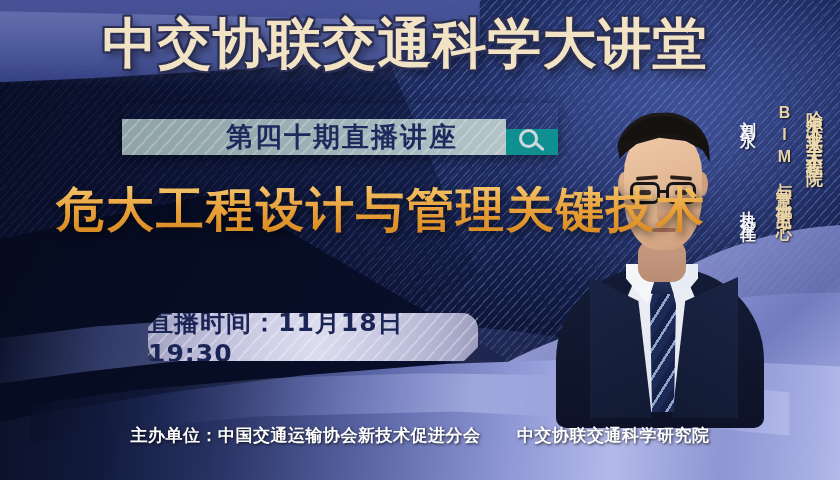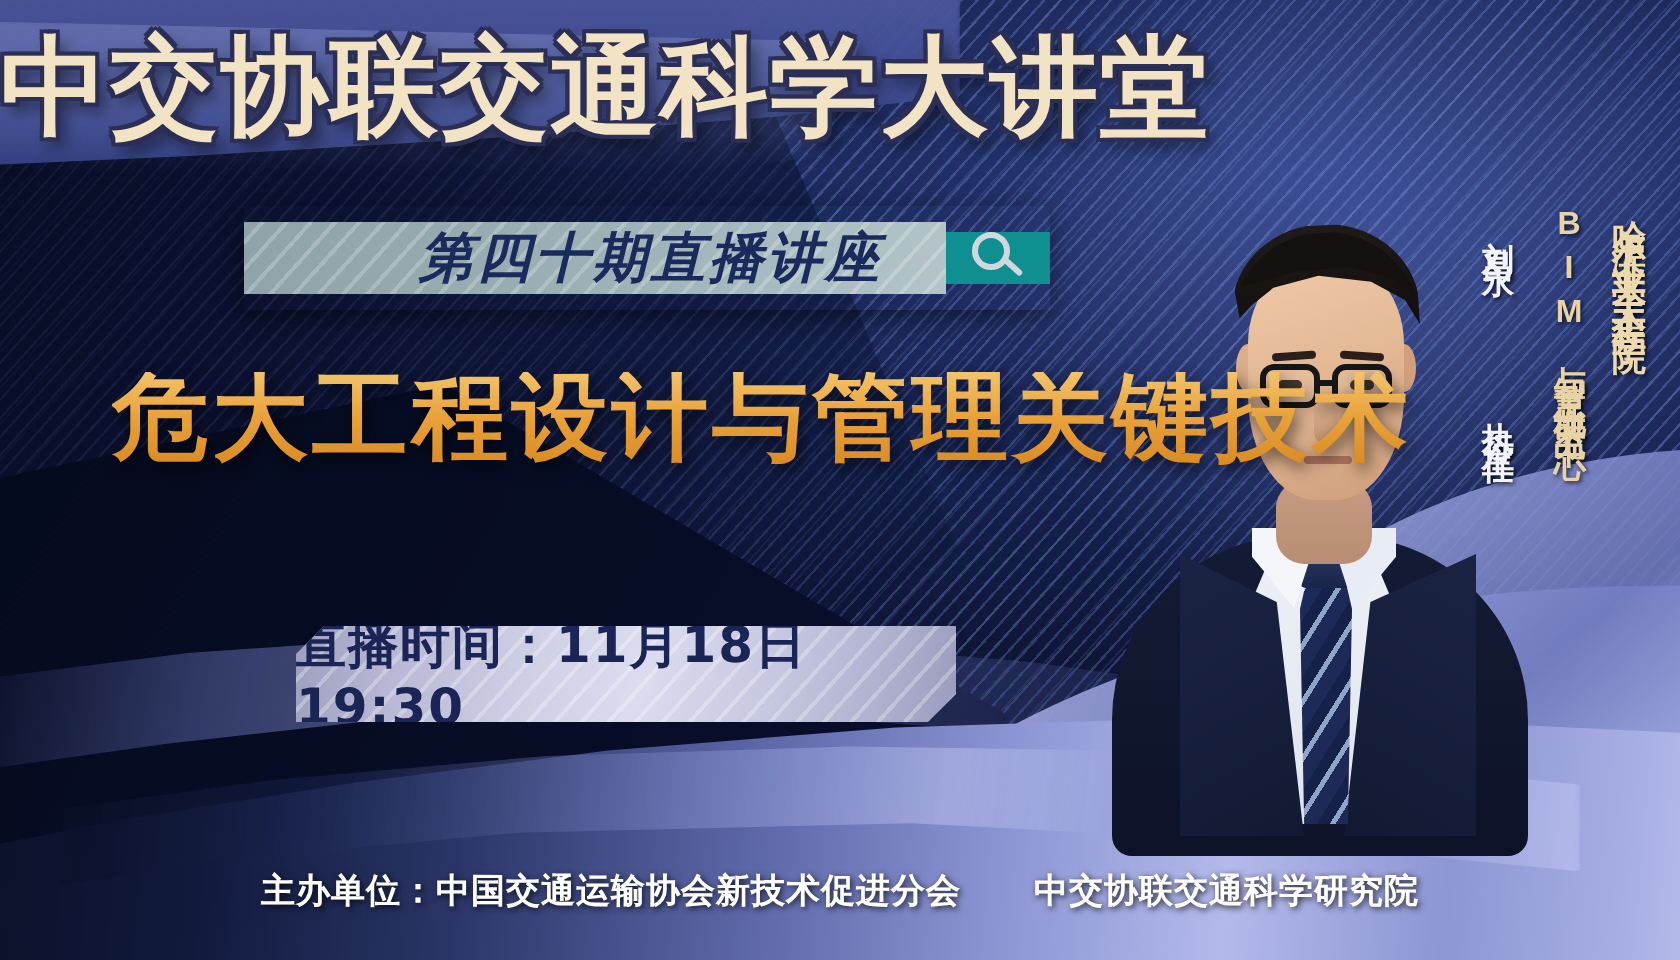--- a/index.html
+++ b/index.html
@@ -186,40 +186,39 @@
   .p-glass-r{position:absolute;left:106px;top:110px;width:30px;height:22px;border:3px solid #171717;border-radius:7px;background:rgba(240,220,200,.14);}
   .p-bridge{position:absolute;left:99px;top:118px;width:9px;height:3px;background:#171717;}
   .p-eye-l{position:absolute;left:79px;top:118px;width:12px;height:5px;background:#221a14;border-radius:3px;}
   .p-eye-r{position:absolute;left:115px;top:118px;width:12px;height:5px;background:#221a14;border-radius:3px;}
   .p-nose{position:absolute;left:97px;top:130px;width:12px;height:20px;background:linear-gradient(180deg,rgba(190,140,106,0),rgba(172,122,90,.55));border-radius:0 0 7px 7px;}
   .p-mouth{position:absolute;left:92px;top:156px;width:24px;height:4px;background:#a8705c;border-radius:3px;}
 
   
   .main-title{
     position:absolute;left:0;right:0;top:14px;
-    text-align:left;
+    text-align:center;
     font-size:54px;line-height:60px;
     font-weight:bold;
     letter-spacing:1px;
     color:#f2e3c4;
     font-family:"DejaVu Sans","Liberation Sans",sans-serif;
     text-shadow:
       2px 0 0 #2b2f55, -2px 0 0 #2b2f55, 0 2px 0 #2b2f55, 0 -2px 0 #2b2f55,
       2px 2px 0 #2b2f55, -2px 2px 0 #2b2f55, 2px -2px 0 #2b2f55, -2px -2px 0 #2b2f55,
       4px 5px 8px rgba(0,0,0,.55);
     padding-right:30px;
     white-space:nowrap;
   }
 
   
   .sub-bar{
-    position:absolute;left:122px;top:103px;width:403px;height:52px;
-    display:flex;align-items:center;
+    position:absolute;left:122px;top:103px;width:436px;height:52px;
+    display:flex;align-items:flex-end;
     box-shadow:0 3px 12px rgba(0,0,0,.45);
-    font-style:italic;
   }
   .sub-bar-left{
     flex:1;position:relative;overflow:hidden;
     background:linear-gradient(100deg,#8fa3a9 0%,#97aab0 30%,#9fb2b8 55%,#a9bcc1 78%,#b4c4c8 100%);
     display:flex;align-items:center;justify-content:center;
   }
   .sub-bar-left::after{
     content:"";position:absolute;inset:0;
     background:repeating-linear-gradient(-48deg,
       rgba(255,255,255,0) 0px,rgba(255,255,255,0) 7px,
@@ -261,20 +260,21 @@
   }
 
   
   .time-pill{
     position:absolute;left:148px;top:313px;width:330px;height:48px;
     background:linear-gradient(100deg,#9e9fbe 0%,#b9b9d6 16%,#cfcfe6 36%,#dcdcee 52%,#c6c7e0 72%,#b0b1cf 88%,#9b9cbd 100%);
     clip-path:polygon(14px 0,100% 0,100% calc(100% - 14px),calc(100% - 14px) 100%,0 100%,0 14px);
     display:flex;align-items:center;justify-content:center;
     box-shadow:0 4px 14px rgba(0,0,0,.45);
     position:absolute;
+    border-radius:16px;
   }
   .time-pill::after{
     content:"";position:absolute;inset:0;
     background:repeating-linear-gradient(-48deg,
       rgba(255,255,255,0) 0px,rgba(255,255,255,0) 8px,
       rgba(255,255,255,.28) 8px,rgba(255,255,255,.28) 10px);
     clip-path:polygon(14px 0,100% 0,100% calc(100% - 14px),calc(100% - 14px) 100%,0 100%,0 14px);
     pointer-events:none;
   }
   .time-text{
@@ -316,21 +316,20 @@
   }
 
   
   .footer{
     position:absolute;left:0;right:0;top:424px;
     text-align:center;
     font-size:17px;font-weight:bold;letter-spacing:.5px;
     color:#ffffff;
     text-shadow:1px 1px 3px rgba(0,0,0,.8);
     white-space:nowrap;
-    margin-top:10px;
   }
   .footer .gap{display:inline-block;width:26px;}
 </style>
 </head>
 <body>
 
 <div id="poster">
 
   <div class="bg-base"></div>
   <div class="bg-stripes"></div>

